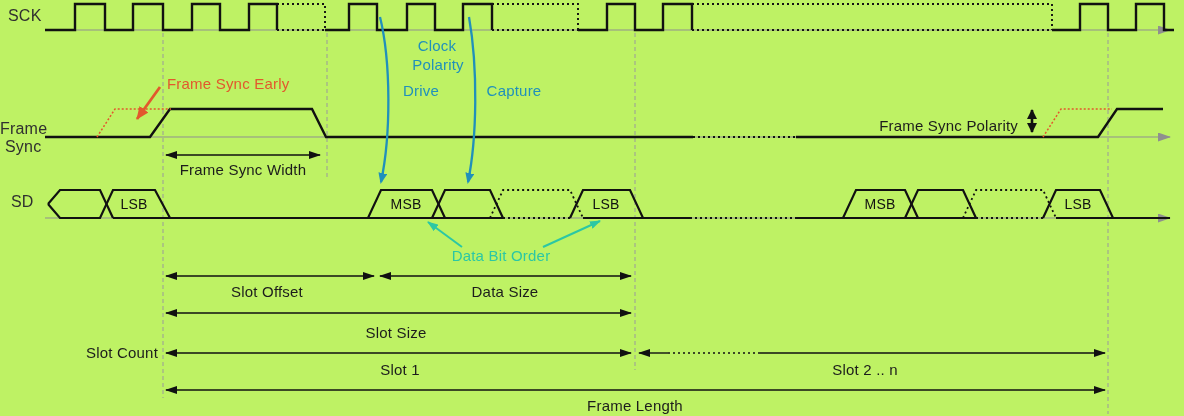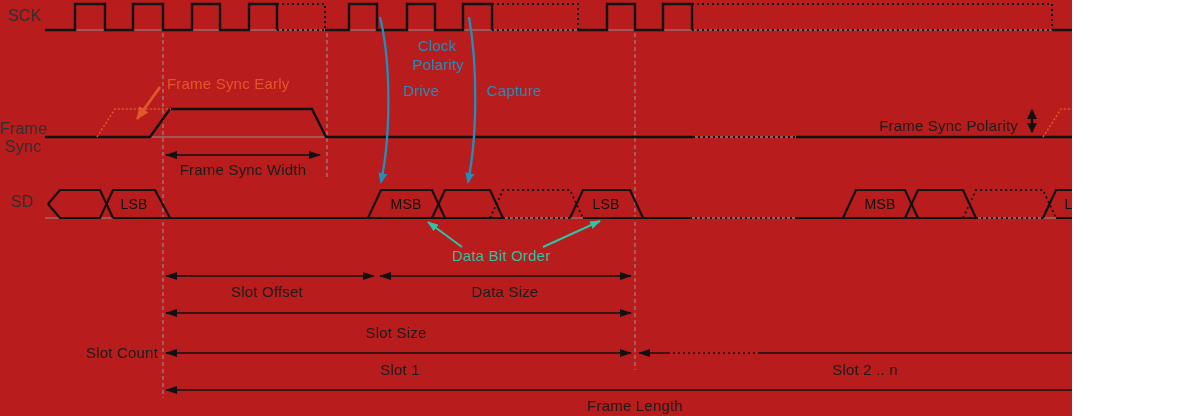--- a/index.html
+++ b/index.html
@@ -1,16 +1,16 @@
 <!DOCTYPE html>
 <html style="--orange: #E2582D; --blue: #2090BB; --teal: #2BC7A4; --signal: #111111; --gray: #8F8F8F; --text: #222222;"><head>
 <meta charset="utf-8">
 <style>
   html,body{margin:0;padding:0;background:#ffffff;}
-  #canvas{position:relative;width:1072px;height:416px;background:#b91c1c;overflow:hidden;
+  #canvas{position:relative;width:1184px;height:416px;background:#bef264;overflow:hidden;
           font-family:"Liberation Sans", sans-serif;}
   svg{position:absolute;left:0;top:0;}
   svg text{font-family:"Liberation Sans", sans-serif;fill:var(--text);letter-spacing:.2px;}
   .sig-label{font-size:16px;fill:#303030;}
   .cell-label{font-size:14px;fill:#111111;}
   .dim-label{font-size:15px;fill:#1c1c1c;}
   .orange-t{fill:var(--orange);font-size:15px;}
   .blue-t{fill:var(--blue);font-size:15px;}
   .teal-t{fill:var(--teal);font-size:15px;}
   .axis{stroke:var(--gray);stroke-width:1;fill:none;}

